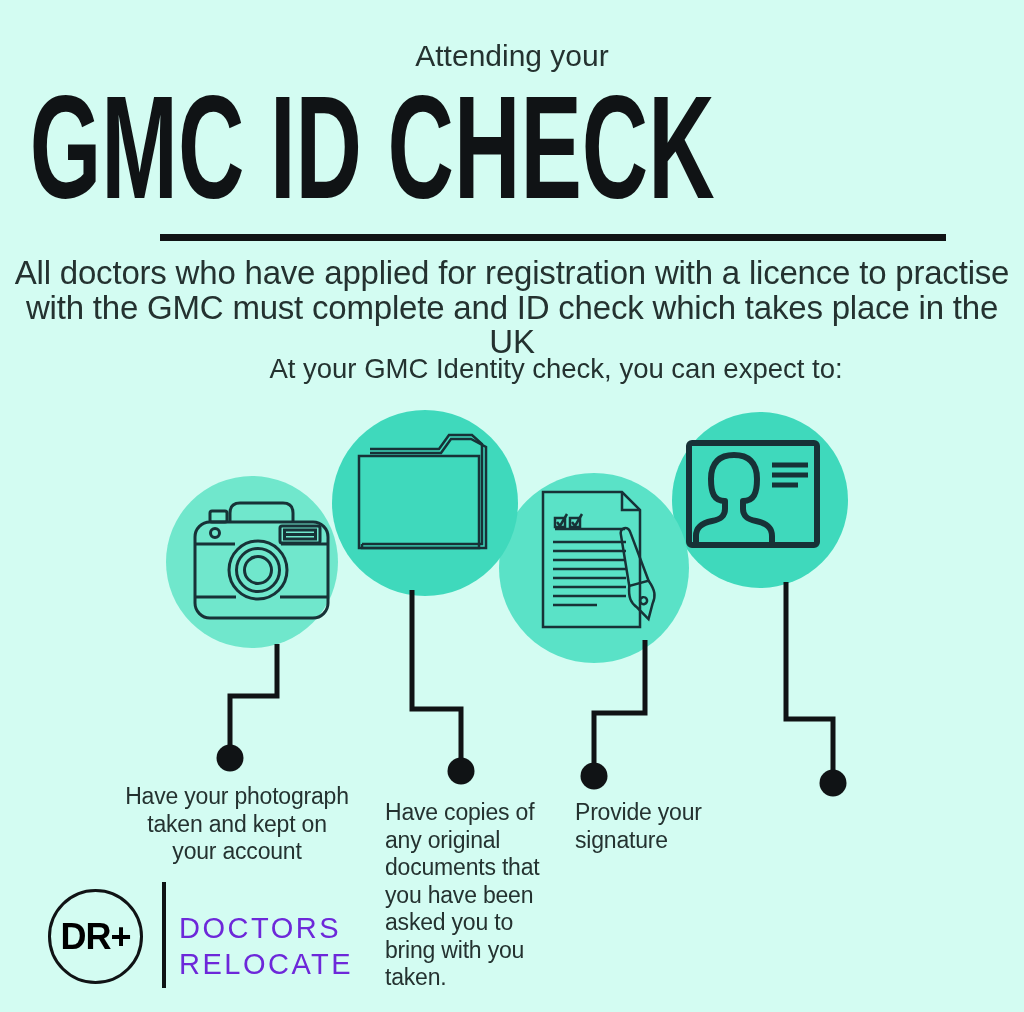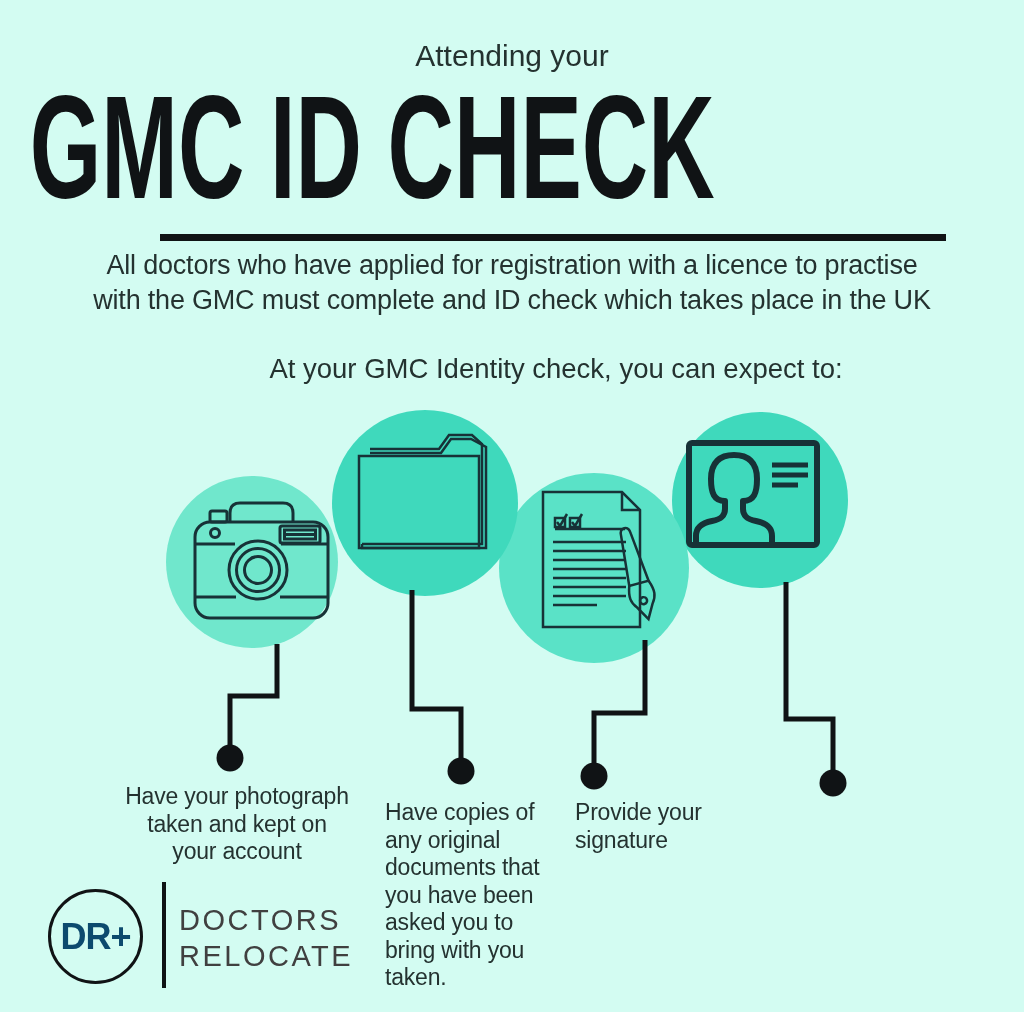--- a/index.html
+++ b/index.html
@@ -6,22 +6,22 @@
   body{font-family:"Liberation Sans","DejaVu Sans",sans-serif;}
   .canvas{position:relative;width:1024px;height:1012px;overflow:hidden;}
   .circle{position:absolute;border-radius:50%;}
   .eyebrow{position:absolute;top:38px;left:0;right:0;text-align:center;
            font-size:30px;line-height:36px;}
   .title-row{position:absolute;top:73px;left:0;right:0;height:100px;
              text-align:left;overflow:visible;}
   .title-text{display:inline-block;font-size:100px;font-weight:bold;line-height:1;
               transform:scale(0.92,1.47);transform-origin:center top;white-space:nowrap;}
   .divider{position:absolute;top:234px;left:160px;width:786px;height:7px;}
-  .intro{position:absolute;top:248px;left:0;right:0;text-align:center;
-         font-size:27px;line-height:34.5px;letter-spacing:-0.2px;white-space:pre-line;}
+  .intro{position:absolute;top:256px;left:0;right:0;text-align:center;
+         font-size:33px;line-height:34.5px;letter-spacing:-0.2px;white-space:pre-line;}
   .subtitle{position:absolute;top:353px;left:44px;width:1024px;text-align:center;
             font-size:27.5px;}
   .connector-layer{position:absolute;left:0;top:0;z-index:3;pointer-events:none;}
   .connector-layer path{fill:none;stroke-width:5;}
   .connector-layer .dot{stroke:none;}
   .icon{position:absolute;z-index:4;}
   .icon path,.icon rect,.icon circle,.icon line{fill:none;}
   .step-label{position:absolute;z-index:5;font-size:23px;line-height:27.5px;
               letter-spacing:-0.2px;white-space:pre-line;}
   .step-label.centered{text-align:center;}
@@ -115,19 +115,19 @@
 signature</div>
   <div class="step-label" style="left:385px;top:799px;width:200px">Have copies of
 any original
 documents that
 you have been
 asked you to
 bring with you
 taken.</div>
 
   <div class="logo-circle" style="border-color: rgb(16, 19, 21);">
-    <span class="monogram" style="color: #0c4a6e;">DR+</span>
+    <span class="monogram" style="color: #000000;">DR+</span>
   </div>
   <div class="logo-bar" style="background-color: rgb(16, 19, 21);"></div>
-  <div class="brand" style="color: #404040;">DOCTORS
+  <div class="brand" style="color: #6d28d9; margin-top: 8px;">DOCTORS
 RELOCATE</div>
 
 </div>
 
 </body></html>

